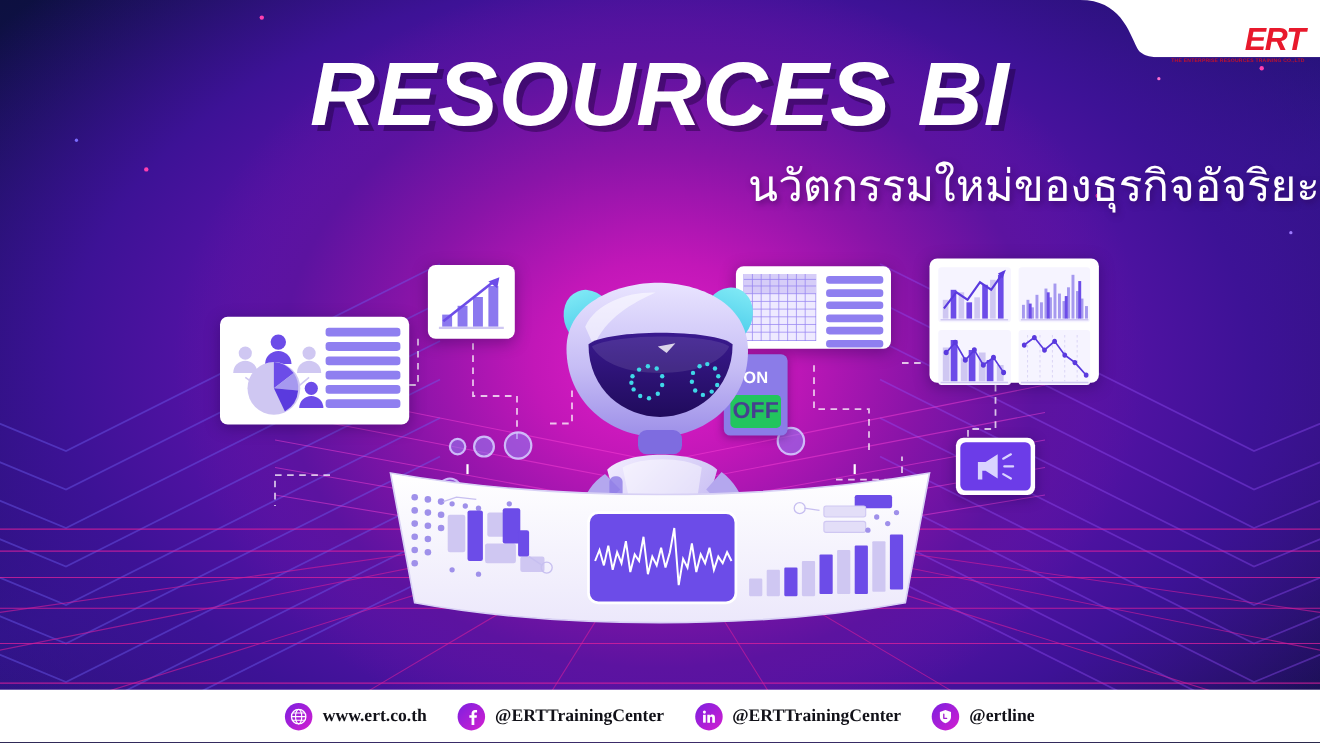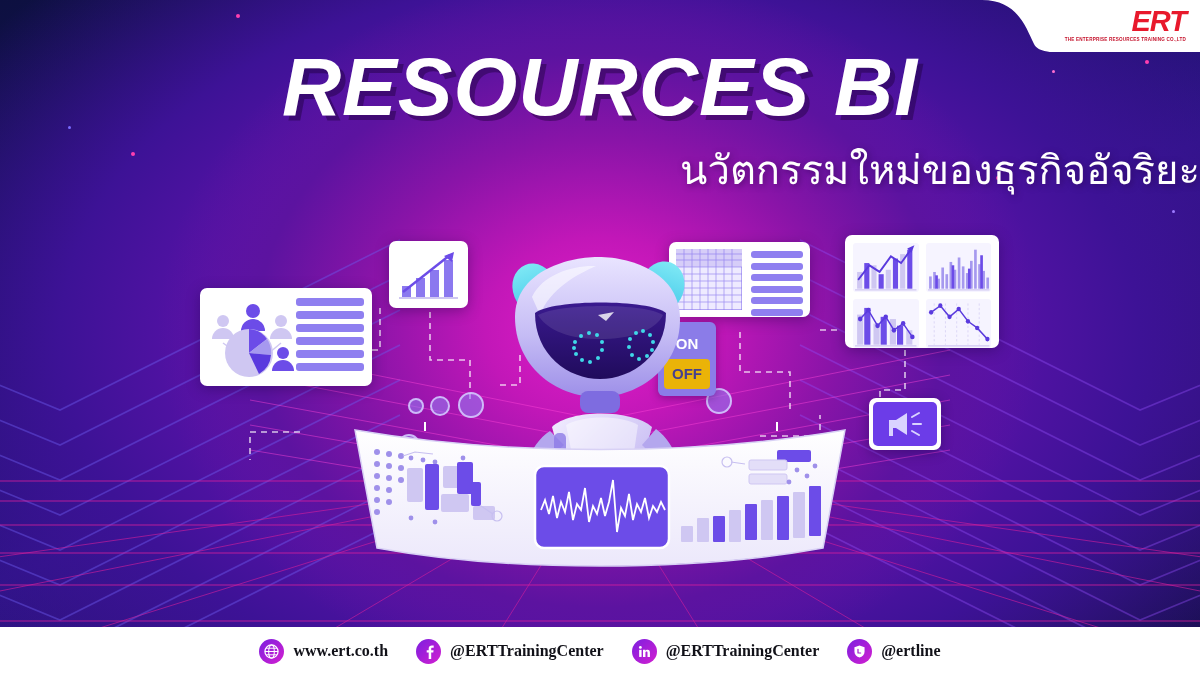--- a/index.html
+++ b/index.html
@@ -24,21 +24,21 @@
   .floor{position:absolute;left:0;right:0;bottom:44px;height:160px;overflow:hidden;}
   .floor svg{display:block;}
 
   
   .dot{position:absolute;border-radius:50%;}
 
   
   .logo-plate{position:absolute;top:0;right:0;width:218px;height:52px;}
   .logo-plate svg{position:absolute;inset:0;}
   .logo-mark{
-    position:absolute;top:7px;right:14px;width:126px;height:34px;
+    position:absolute;top:22px;right:14px;width:126px;height:34px;
   }
   .logo-word{
     font-style:italic;font-weight:bold;font-size:29px;letter-spacing:-1px;
     color:#e8192c;line-height:29px;text-align:right;
     font-family:"Liberation Sans",sans-serif;
   }
   .logo-tag{
     font-size:4.6px;font-weight:bold;letter-spacing:.2px;color:#c4112a;
     text-align:right;margin-top:1px;white-space:nowrap;
     font-family:"Liberation Sans",sans-serif;
@@ -69,21 +69,21 @@
 
   .connector{position:absolute;pointer-events:none;}
 
   .node{position:absolute;border-radius:50%;background:rgba(150,130,245,.55);
         border:2px solid rgba(215,205,255,.85);}
 
   .toggle{position:absolute;width:58px;height:74px;border-radius:6px;
           background:#8b7ce8;box-shadow:0 2px 8px rgba(20,0,60,.35);
           display:flex;flex-direction:column;align-items:center;justify-content:center;}
   .toggle .on{color:#ffffff;font-weight:bold;font-size:15px;height:30px;line-height:30px;}
-  .toggle .off{background:#eab308;color:#46408f;font-weight:bold;font-size:15px;
+  .toggle .off{background:#22c55e;color:#46408f;font-weight:bold;font-size:21px;
                width:46px;height:30px;line-height:30px;text-align:center;border-radius:4px;}
 
   .megaphone{position:absolute;width:72px;height:52px;border-radius:7px;background:#ffffff;
              box-shadow:0 3px 12px rgba(20,0,60,.35);padding:4px;}
   .megaphone .in{width:100%;height:100%;border-radius:5px;background:#6c3ce8;
                  display:flex;align-items:center;justify-content:center;}
 
   
   .footer{position:absolute;left:0;bottom:0;width:1200px;height:48px;background:#ffffff;
           display:flex;align-items:center;justify-content:center;gap:0;}

